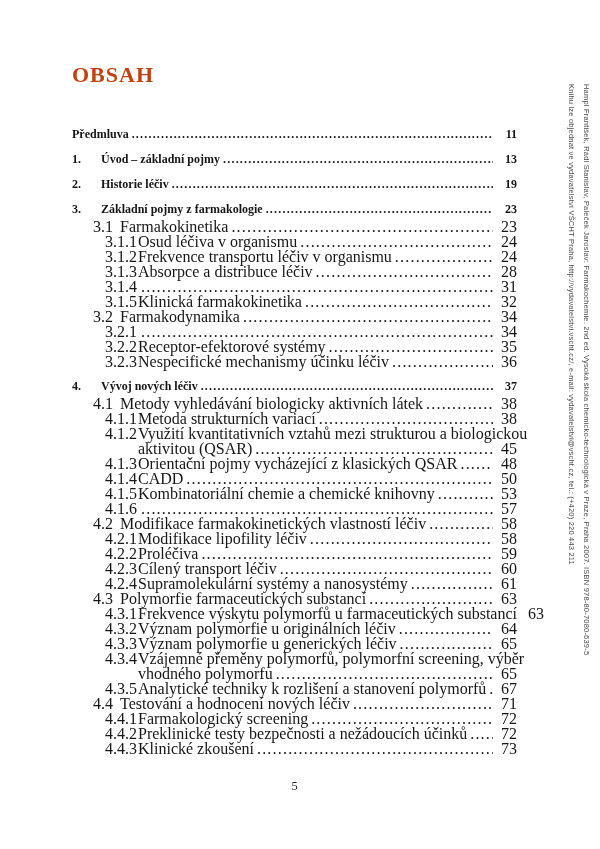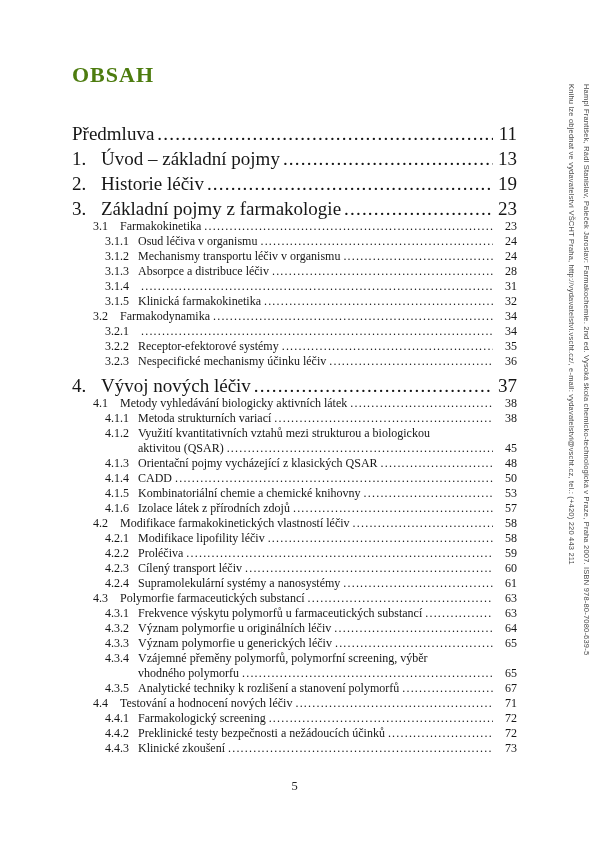--- a/index.html
+++ b/index.html
@@ -9,28 +9,28 @@
     font-family:"Liberation Serif", serif;
     color:#161616;
     position:relative;
     overflow:hidden;
   }
   .page { position:absolute; inset:0; background:#ffffff; }
 
   .doc-title {
     position:absolute; left:72px; top:62px;
     font-size:22px; line-height:26px; font-weight:bold;
-    letter-spacing:1px; color:#4d7c0f;
+    letter-spacing:1px; color:#c2410c;
   }
 
   .toc {
     position:absolute; left:72px; top:126px; width:445px;
   }
-  .row { display:flex; align-items:baseline; font-size:12px; line-height:15px; }
-  .row.lvl0 { font-weight:normal; font-size:19px; line-height:16px; margin-top:9px; margin-bottom:2px; }
+  .row { display:flex; align-items:baseline; font-size:16px; line-height:15px; }
+  .row.lvl0 { font-weight:bold; font-size:12px; line-height:16px; margin-top:9px; margin-bottom:2px; }
   .row.lvl0:first-child { margin-top:0; }
   .row.lvl1 { padding-left:21px; }
   .row.lvl2 { padding-left:33px; }
   .num { flex:none; }
   .lvl0 .num { width:29px; }
   .lvl1 .num { width:27px; }
   .lvl2 .num { width:33px; }
   .body { flex:1; min-width:0; }
   .tline { white-space:nowrap; }
   .pline { display:flex; align-items:baseline; }
@@ -118,21 +118,21 @@
             <span class="t">Osud léčiva v organismu</span>
             <span class="leader">........................................................................................................................................................</span>
             <span class="pg">24</span>
           </div>
         </div>
       </div>
       <div class="row lvl2">
         <span class="num">3.1.2</span>
         <div class="body">
           <div class="pline">
-            <span class="t">Mechanismy transportu léčiv v organismu</span>
+            <span class="t">Frekvence transportu léčiv v organismu</span>
             <span class="leader">........................................................................................................................................................</span>
             <span class="pg">24</span>
           </div>
         </div>
       </div>
       <div class="row lvl2">
         <span class="num">3.1.3</span>
         <div class="body">
           <div class="pline">
             <span class="t">Absorpce a distribuce léčiv</span>
@@ -267,21 +267,20 @@
             <span class="t">Kombinatoriální chemie a chemické knihovny</span>
             <span class="leader">........................................................................................................................................................</span>
             <span class="pg">53</span>
           </div>
         </div>
       </div>
       <div class="row lvl2">
         <span class="num">4.1.6</span>
         <div class="body">
           <div class="pline">
-            <span class="t">Izolace látek z přírodních zdojů</span>
             <span class="leader">........................................................................................................................................................</span>
             <span class="pg">57</span>
           </div>
         </div>
       </div>
       <div class="row lvl1">
         <span class="num">4.2</span>
         <div class="body">
           <div class="pline">
             <span class="t">Modifikace farmakokinetických vlastností léčiv</span>

